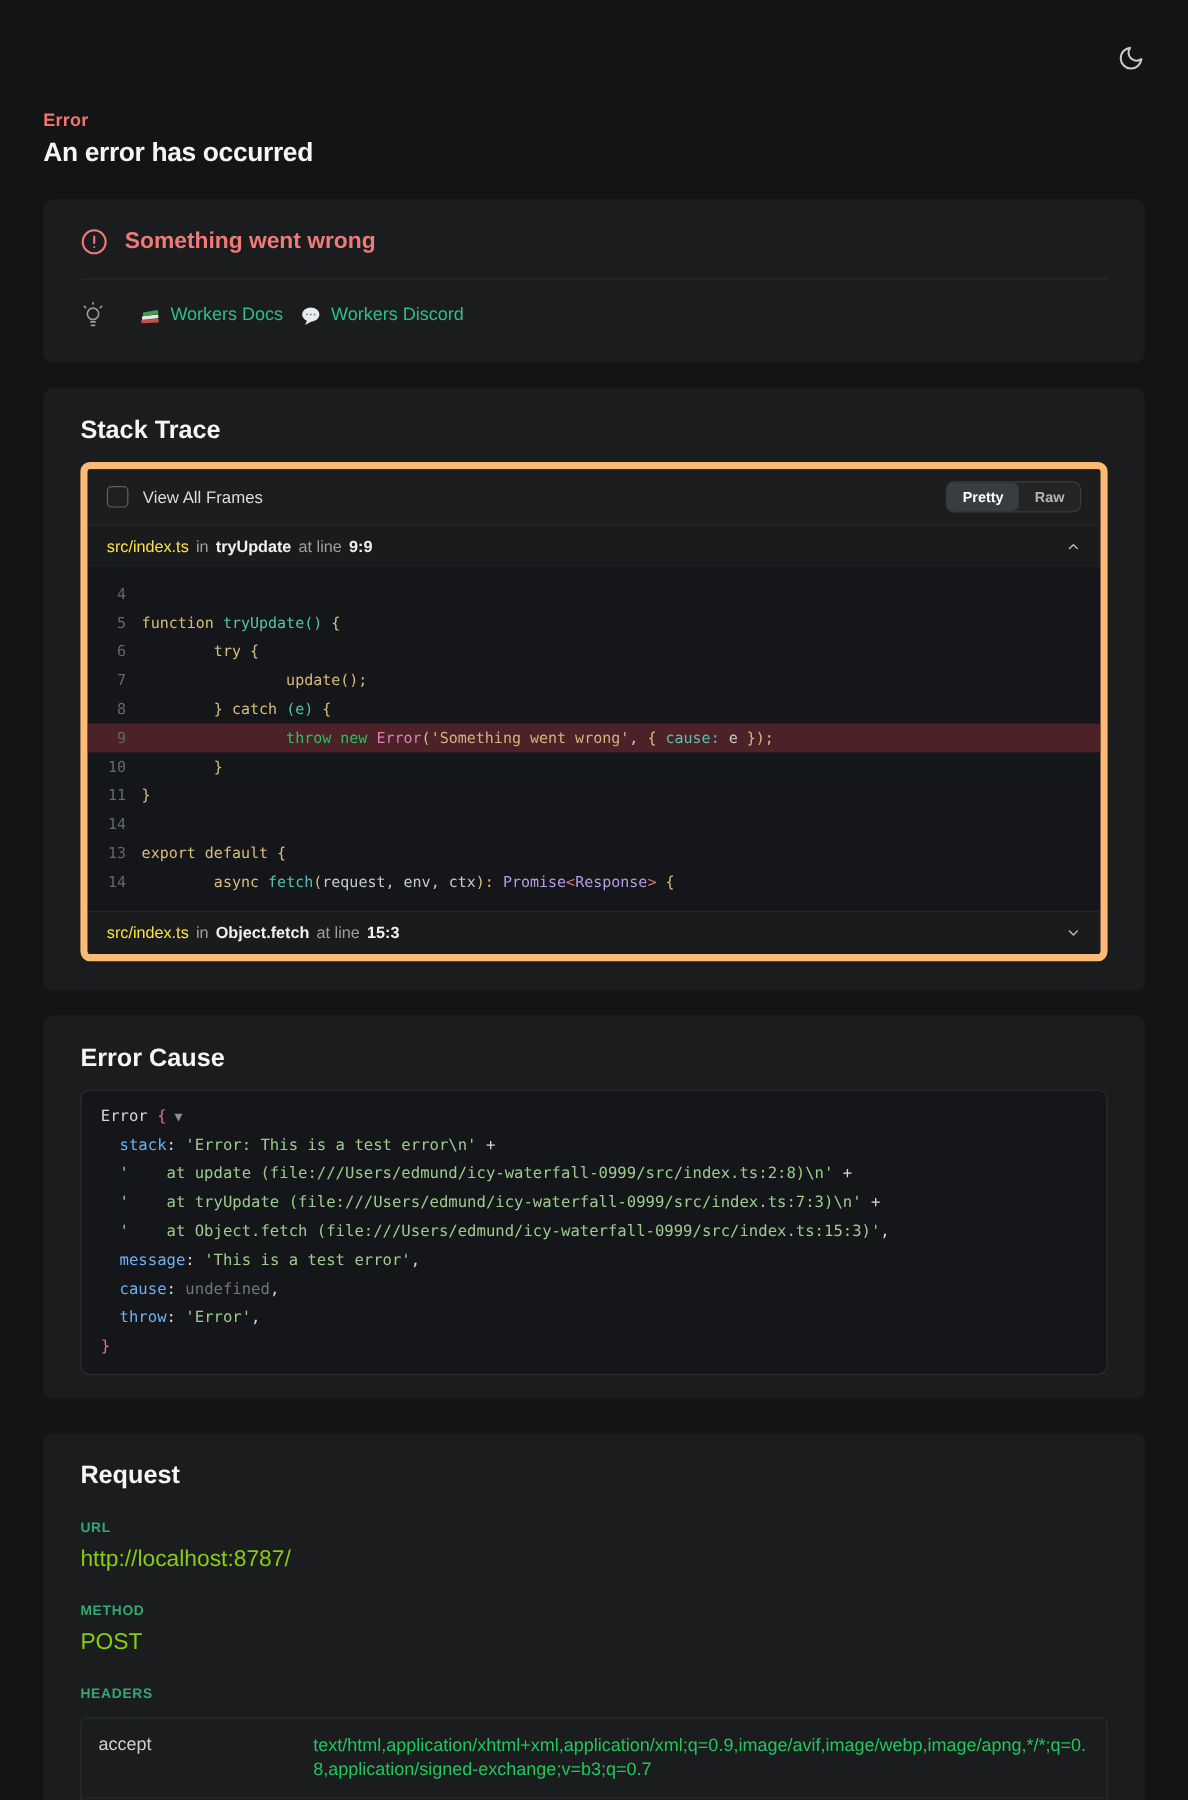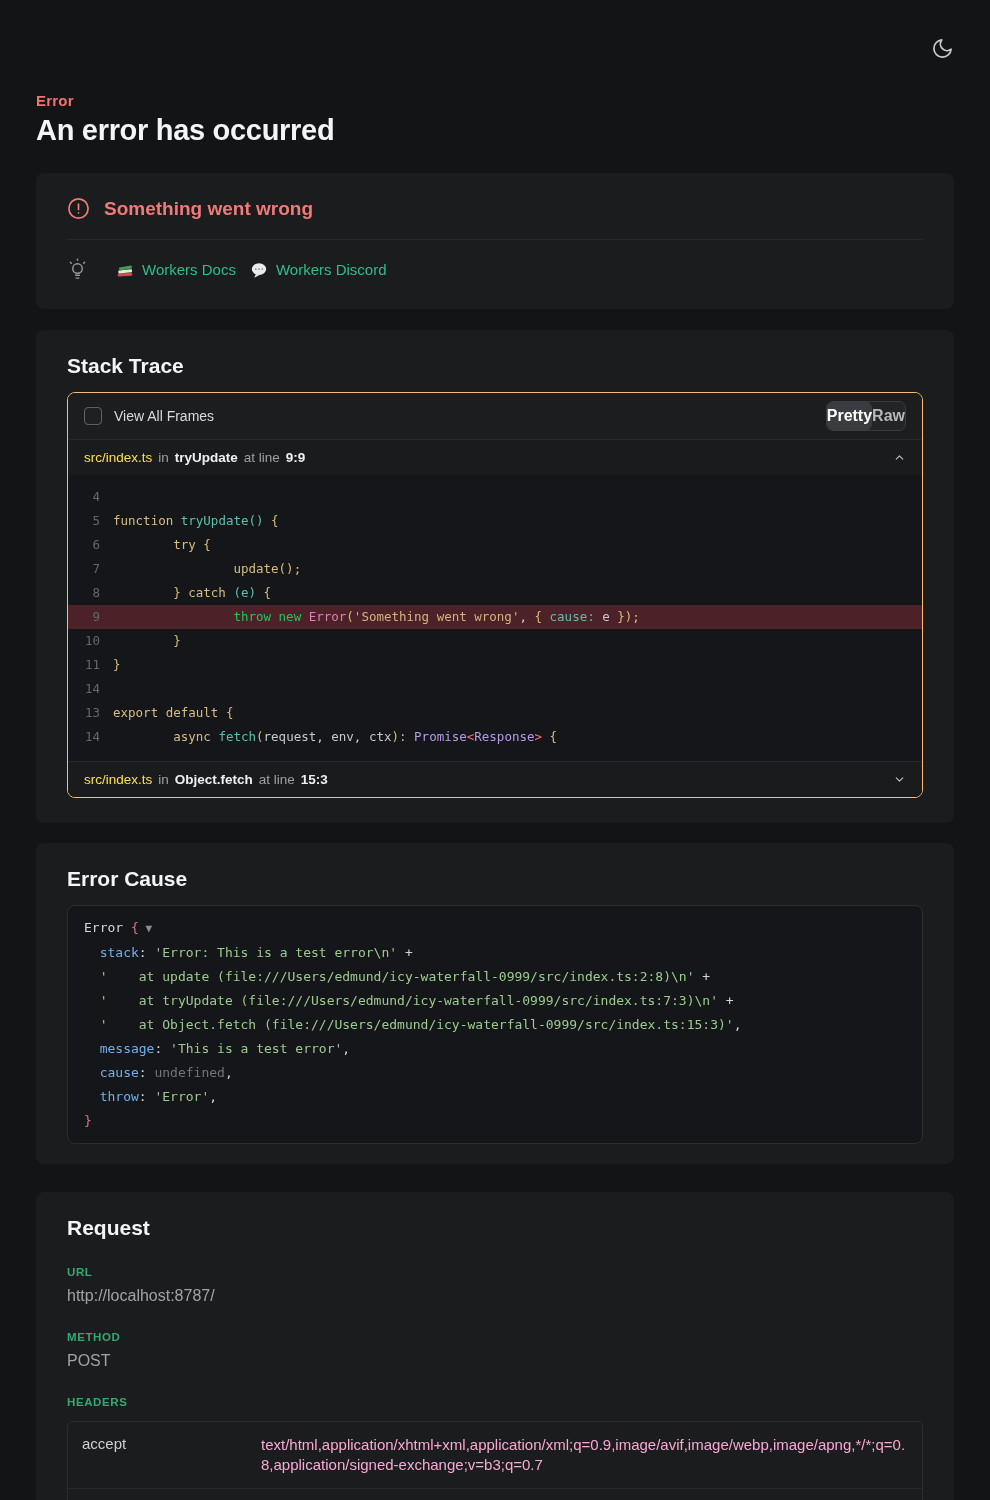--- a/index.html
+++ b/index.html
@@ -13,47 +13,47 @@
   .page { padding:0 36px; }
 
   
   .theme-toggle {
     position:absolute; top:34px; right:34px;
     width:28px; height:28px; display:flex; align-items:center; justify-content:center;
     cursor:pointer; background:transparent; border:none;
   }
 
   .eyebrow { margin-top:92px; font-size:15px; font-weight:700; color:#f3736f; letter-spacing:.2px; }
-  h1 { margin-top:5px; font-size:29px; font-weight:700; color:#f4f5f6; letter-spacing:-.3px; }
+  h1 { margin-top:5px; font-size:22px; font-weight:700; color:#f4f5f6; letter-spacing:-.3px; }
 
   .card {
     background:#1b1c1e;
     border-radius:8px;
     width:100%;
   }
 
   
   .banner-card { margin-top:26px; }
   .banner-row { display:flex; align-items:center; gap:14px; padding:24px 31px 19px; }
   .banner-msg { font-size:19px; font-weight:700; color:#ef7a78; }
   .divider { border-top:1px solid #27292c; margin:0 31px; }
   .links-row { display:flex; align-items:center; gap:14px; padding:17px 31px 27px; }
   .help-link { display:flex; align-items:flex-start; gap:8px; color:#2fbe8b; font-size:15px; font-weight:500; text-decoration:none; cursor:pointer; }
   .bulb-wrap { margin-right:14px; display:flex; }
 
   
   .stack-card { margin-top:21px; padding:24px 31px 25px; }
   h2 { font-size:21px; font-weight:700; color:#f4f5f6; }
-  .panel { margin-top:14px; border:1px solid #fdba74; border-radius:8px; overflow:hidden; background:#161719; }
+  .panel { margin-top:14px; border:6px solid #fdba74; border-radius:8px; overflow:hidden; background:#161719; }
   .toolbar { display:flex; align-items:center; justify-content:space-between; padding:9px 16px; background:#1b1d1f; height:46px; }
   .checkbox-wrap { display:flex; align-items:center; gap:12px; cursor:pointer; }
   .checkbox { width:18px; height:18px; border:1.5px solid #5d6165; border-radius:4px; background:#1e2022; }
   .checkbox-label { font-size:14px; color:#d9dbdd; }
   .segmented { display:flex; border:1px solid #3a3d40; border-radius:7px; background:#222426; overflow:hidden; }
-  .seg { padding:5px 0; font-size:16px; font-weight:700; color:#b4b7ba; background:transparent; border:none; cursor:pointer; font-family:inherit; }
+  .seg { padding:5px 13px; font-size:12px; font-weight:700; color:#b4b7ba; background:transparent; border:none; cursor:pointer; font-family:inherit; }
   .seg.active { background:#3a3d3f; color:#ffffff; border-radius:6px; }
 
   .frame-header {
     display:flex; align-items:center; gap:6px;
     padding:0 16px; height:36px;
     background:#191b1d; border-top:1px solid #26282b;
     font-size:13.5px; cursor:pointer;
   }
   .frame-file { color:#fde047;text-align:center; }
   .frame-dim { color:#9da0a3;text-align:center; }
@@ -86,26 +86,26 @@
   .ck-pl   { color:#d5d8db; }
   .ck-key  { color:#6eb1f2; }
   .ck-str  { color:#9ccb8e; }
   .ck-undef{ color:#70767c; }
   .ck-brace{ color:#e2708e; }
   .ck-caret{ color:#8a8f94; font-size:11px; }
 
   
   .request-card { margin-top:28px; padding:24px 31px 40px; }
   .field-label { margin-top:26px; font-size:11.5px; font-weight:700; letter-spacing:.6px; color:#34a873; }
-  .field-value { margin-top:9px; font-size:16px; color:#a3a3a3; }
+  .field-value { margin-top:9px; font-size:19px; color:#84cc16; }
   .headers-table { margin-top:13px; width:100%; border:1px solid #2b2d30; border-radius:6px; border-collapse:separate; border-spacing:0; overflow:hidden; }
   .headers-table td { font-size:15px; padding:13px 14px; vertical-align:top; }
   .headers-table tr + tr td { border-top:1px solid #27292c; }
   td.hkey { width:179px; color:#cdd0d2; }
-  td.hval { color:#f9a8d4; word-break:break-all; line-height:20px; }
+  td.hval { color:#22c55e; word-break:break-all; line-height:20px; }
 
   svg { display:block; }
 </style>
 </head>
 <body>
 
 <button class="theme-toggle">
   <svg width="23" height="23" viewBox="0 0 24 24" fill="none" stroke="#c9ccce" stroke-width="1.8" stroke-linecap="round" stroke-linejoin="round">
       <path d="M21 12.79A9 9 0 1 1 11.21 3 7 7 0 0 0 21 12.79z"></path>
     </svg>

